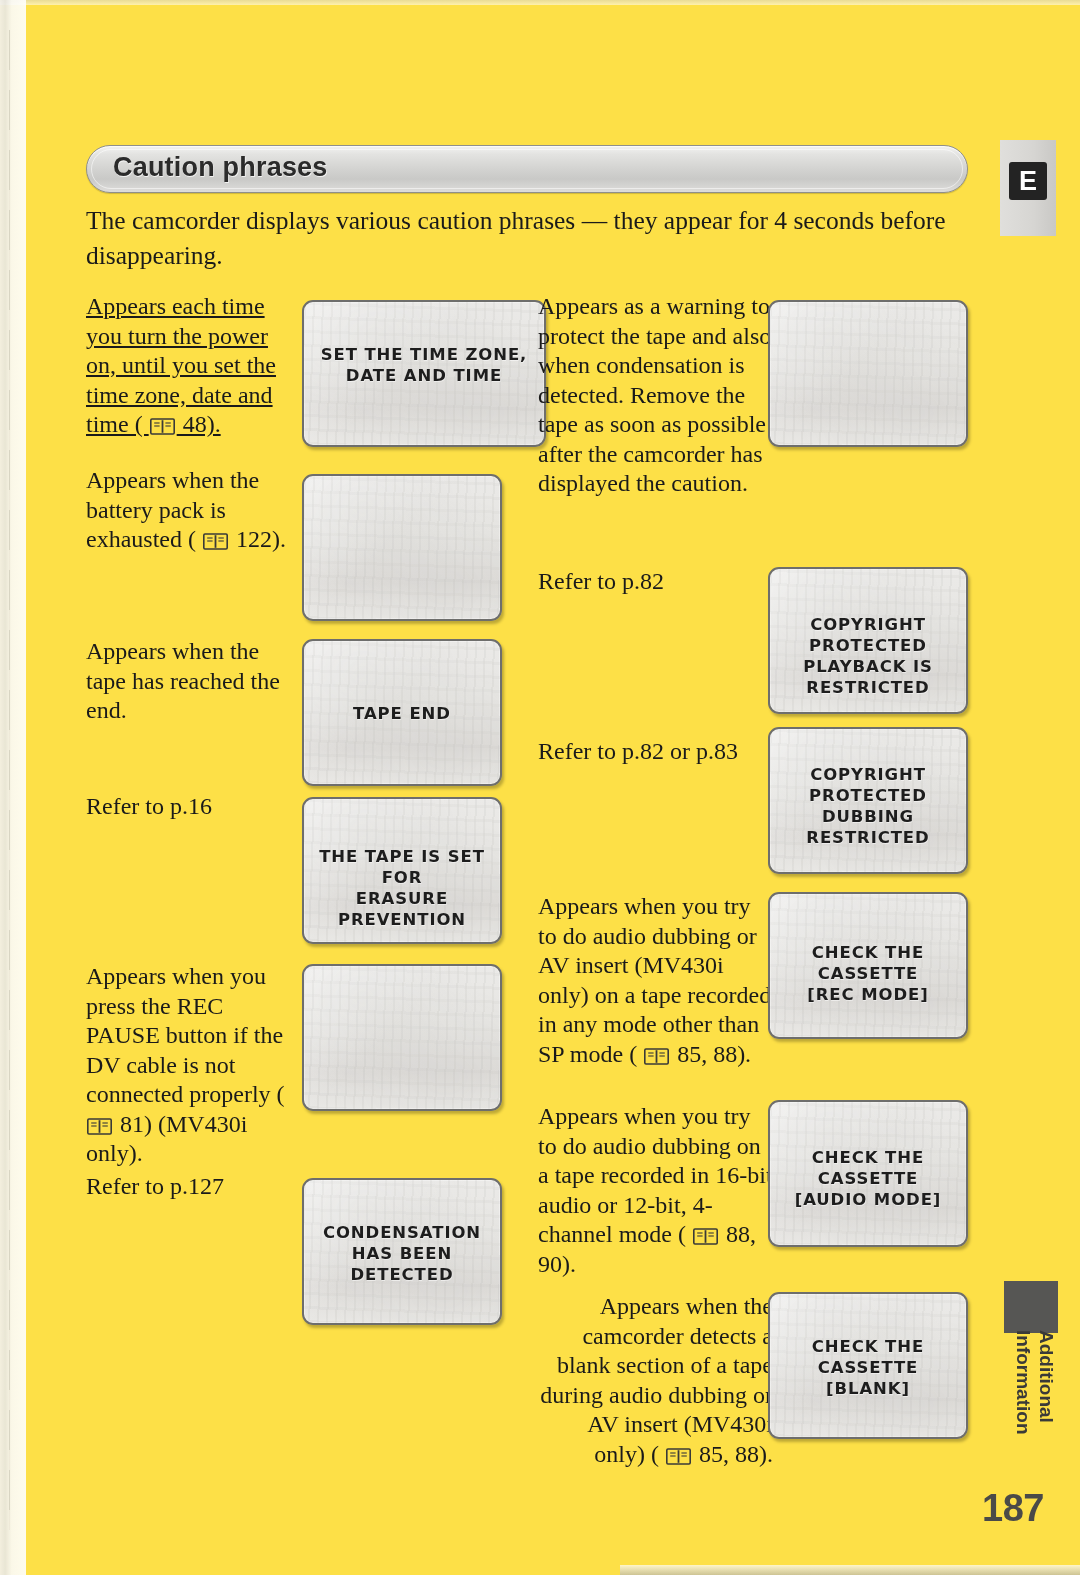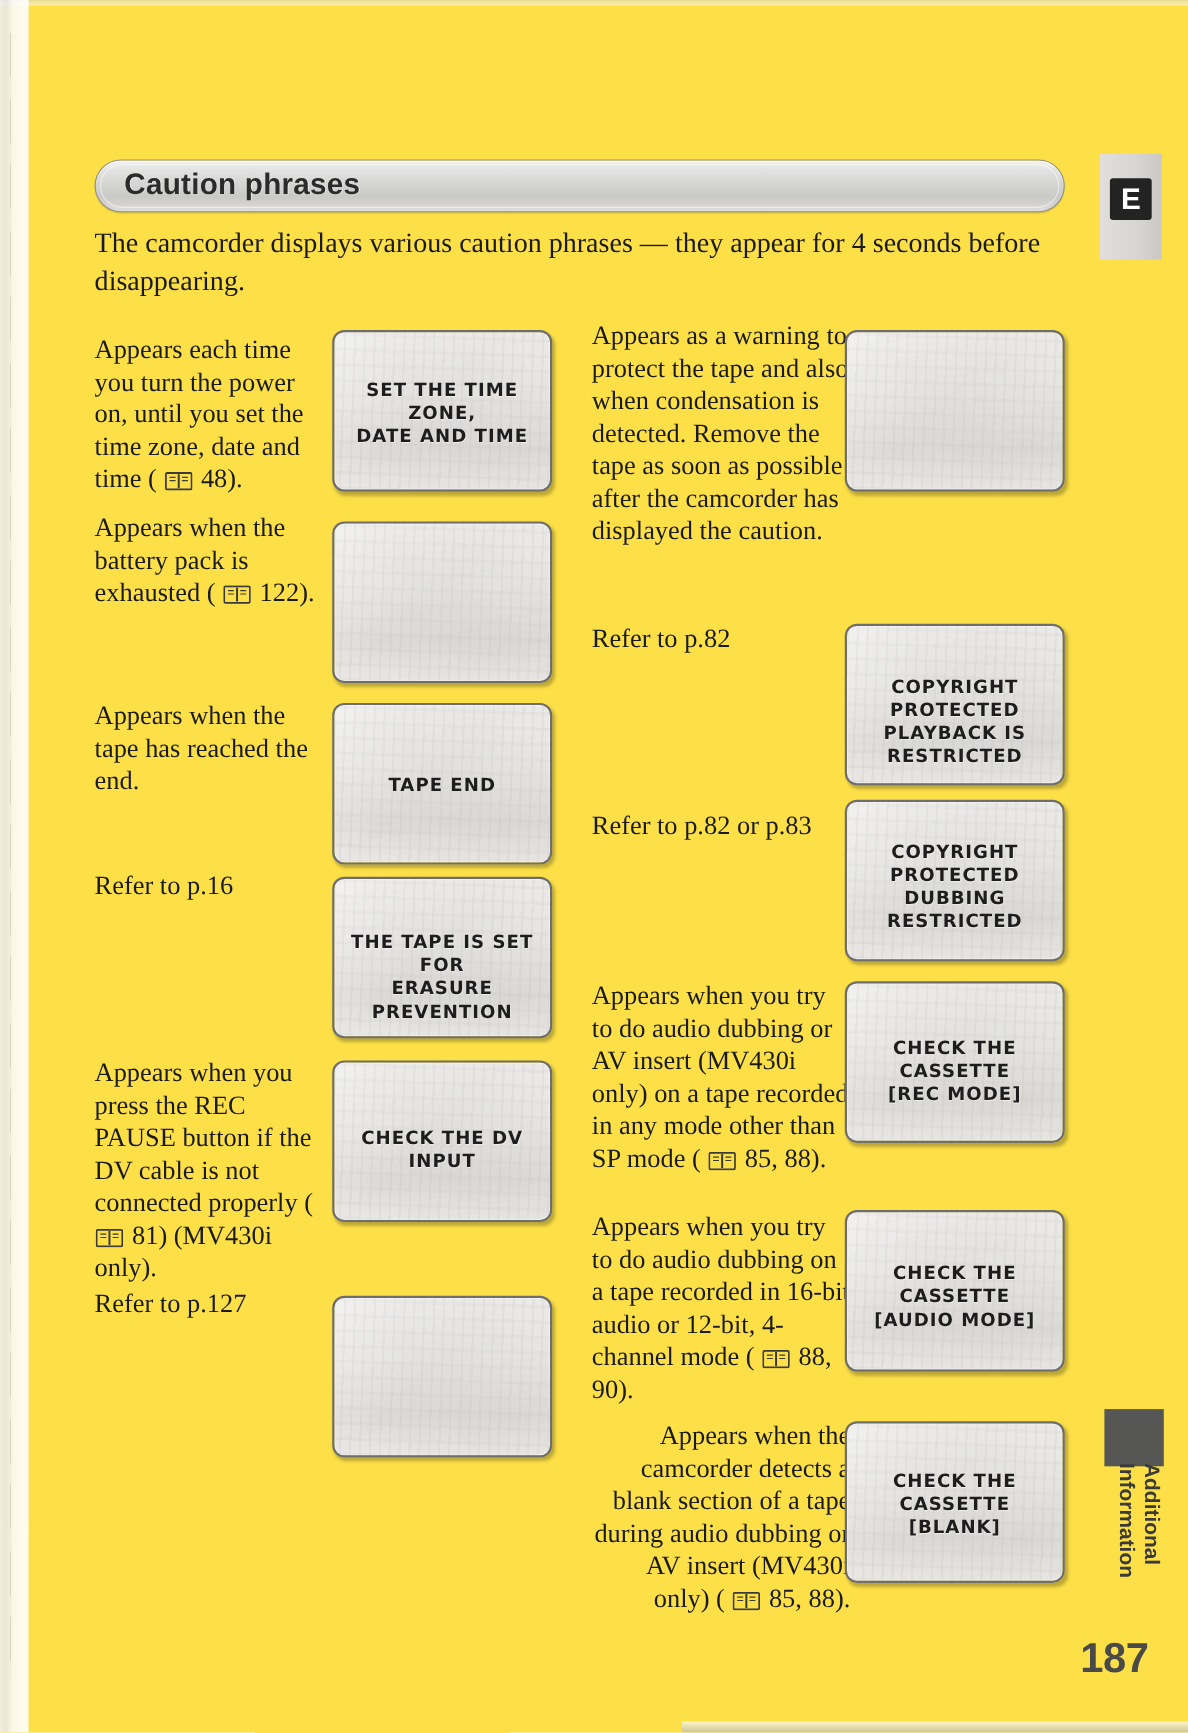--- a/index.html
+++ b/index.html
@@ -237,21 +237,21 @@
   </div>
 
   <div class="index-tab">
     <div class="letter">E</div>
   </div>
 
   <div class="intro">The camcorder displays various caution phrases — they appear for 4 seconds before disappearing.</div>
 
   <div class="col col-left">
 
-    <div class="desc" style="top:12px;left:0px;">Appears each time you turn the power on, until you set the time zone, date and time ( <span class="book"><svg width="25" height="17" viewBox="0 0 25 17" xmlns="http://www.w3.org/2000/svg">
+    <div class="desc" style="top:0px;left:0px;text-decoration:underline;">Appears each time you turn the power on, until you set the time zone, date and time ( <span class="book"><svg width="25" height="17" viewBox="0 0 25 17" xmlns="http://www.w3.org/2000/svg">
             <rect x="0.8" y="1" width="23.4" height="15" rx="1.2" fill="none" stroke="#3a3a38" stroke-width="1.6"></rect>
             <line x1="12.5" y1="2.2" x2="12.5" y2="14.8" stroke="#3a3a38" stroke-width="1.8"></line>
             <line x1="4.2" y1="5" x2="9.6" y2="5" stroke="#3a3a38" stroke-width="1.1"></line>
             <line x1="4.2" y1="8" x2="9.6" y2="8" stroke="#3a3a38" stroke-width="1.1"></line>
             <line x1="15.4" y1="5" x2="20.8" y2="5" stroke="#3a3a38" stroke-width="1.1"></line>
             <line x1="15.4" y1="8" x2="20.8" y2="8" stroke="#3a3a38" stroke-width="1.1"></line>
           </svg></span> 48).</div>
     <div class="desc" style="top:174px;left:0px;">Appears when the battery pack is exhausted ( <span class="book"><svg width="25" height="17" viewBox="0 0 25 17" xmlns="http://www.w3.org/2000/svg">
             <rect x="0.8" y="1" width="23.4" height="15" rx="1.2" fill="none" stroke="#3a3a38" stroke-width="1.6"></rect>
             <line x1="12.5" y1="2.2" x2="12.5" y2="14.8" stroke="#3a3a38" stroke-width="1.8"></line>
@@ -265,21 +265,21 @@
     <div class="desc" style="top:670px;left:0px;">Appears when you press the REC PAUSE button if the DV cable is not connected properly ( <span class="book"><svg width="25" height="17" viewBox="0 0 25 17" xmlns="http://www.w3.org/2000/svg">
             <rect x="0.8" y="1" width="23.4" height="15" rx="1.2" fill="none" stroke="#3a3a38" stroke-width="1.6"></rect>
             <line x1="12.5" y1="2.2" x2="12.5" y2="14.8" stroke="#3a3a38" stroke-width="1.8"></line>
             <line x1="4.2" y1="5" x2="9.6" y2="5" stroke="#3a3a38" stroke-width="1.1"></line>
             <line x1="4.2" y1="8" x2="9.6" y2="8" stroke="#3a3a38" stroke-width="1.1"></line>
             <line x1="15.4" y1="5" x2="20.8" y2="5" stroke="#3a3a38" stroke-width="1.1"></line>
             <line x1="15.4" y1="8" x2="20.8" y2="8" stroke="#3a3a38" stroke-width="1.1"></line>
           </svg></span> 81) (MV430i only).</div>
     <div class="desc" style="top:880px;left:0px;">Refer to p.127</div>
 
-    <div class="lcd" style="left:216px;top:8px;width:196px;height:143px;">
+    <div class="lcd" style="left:216px;top:8px;width:196px;height:143px;padding-left:44px;">
       <div class="noise"></div>
       <div class="msg" style="top:42px;">SET THE TIME ZONE,
 DATE AND TIME</div>
     </div>
 
     <div class="lcd" style="left:216px;top:182px;width:196px;height:143px;">
       <div class="noise"></div>
     </div>
 
     <div class="lcd" style="left:216px;top:347px;width:196px;height:143px;">
@@ -288,25 +288,26 @@
     </div>
 
     <div class="lcd" style="left:216px;top:505px;width:196px;height:143px;">
       <div class="noise"></div>
       <div class="msg" style="top:47px;">THE TAPE IS SET FOR
 ERASURE PREVENTION</div>
     </div>
 
     <div class="lcd" style="left:216px;top:672px;width:196px;height:143px;">
       <div class="noise"></div>
-      <div class="msg" style="top:58px;">CHECK THE DV INPUT</div>
     </div>
 
     <div class="lcd" style="left:216px;top:886px;width:196px;height:143px;">
       <div class="noise"></div>
+      <div class="msg" style="top:42px;">CONDENSATION
+HAS BEEN DETECTED</div>
     </div>
   </div>
 
   <div class="col col-right">
 
     <div class="desc" style="top:0px;left:0px;">Appears as a warning to protect the tape and also when condensation is detected. Remove the tape as soon as possible after the camcorder has displayed the caution.</div>
     <div class="desc" style="top:275px;left:0px;">Refer to p.82</div>
     <div class="desc" style="top:445px;left:0px;">Refer to p.82 or p.83</div>
     <div class="desc" style="top:600px;left:0px;">Appears when you try to do audio dubbing or AV insert (MV430i only) on a tape recorded in any mode other than SP mode ( <span class="book"><svg width="25" height="17" viewBox="0 0 25 17" xmlns="http://www.w3.org/2000/svg">
             <rect x="0.8" y="1" width="23.4" height="15" rx="1.2" fill="none" stroke="#3a3a38" stroke-width="1.6"></rect>

